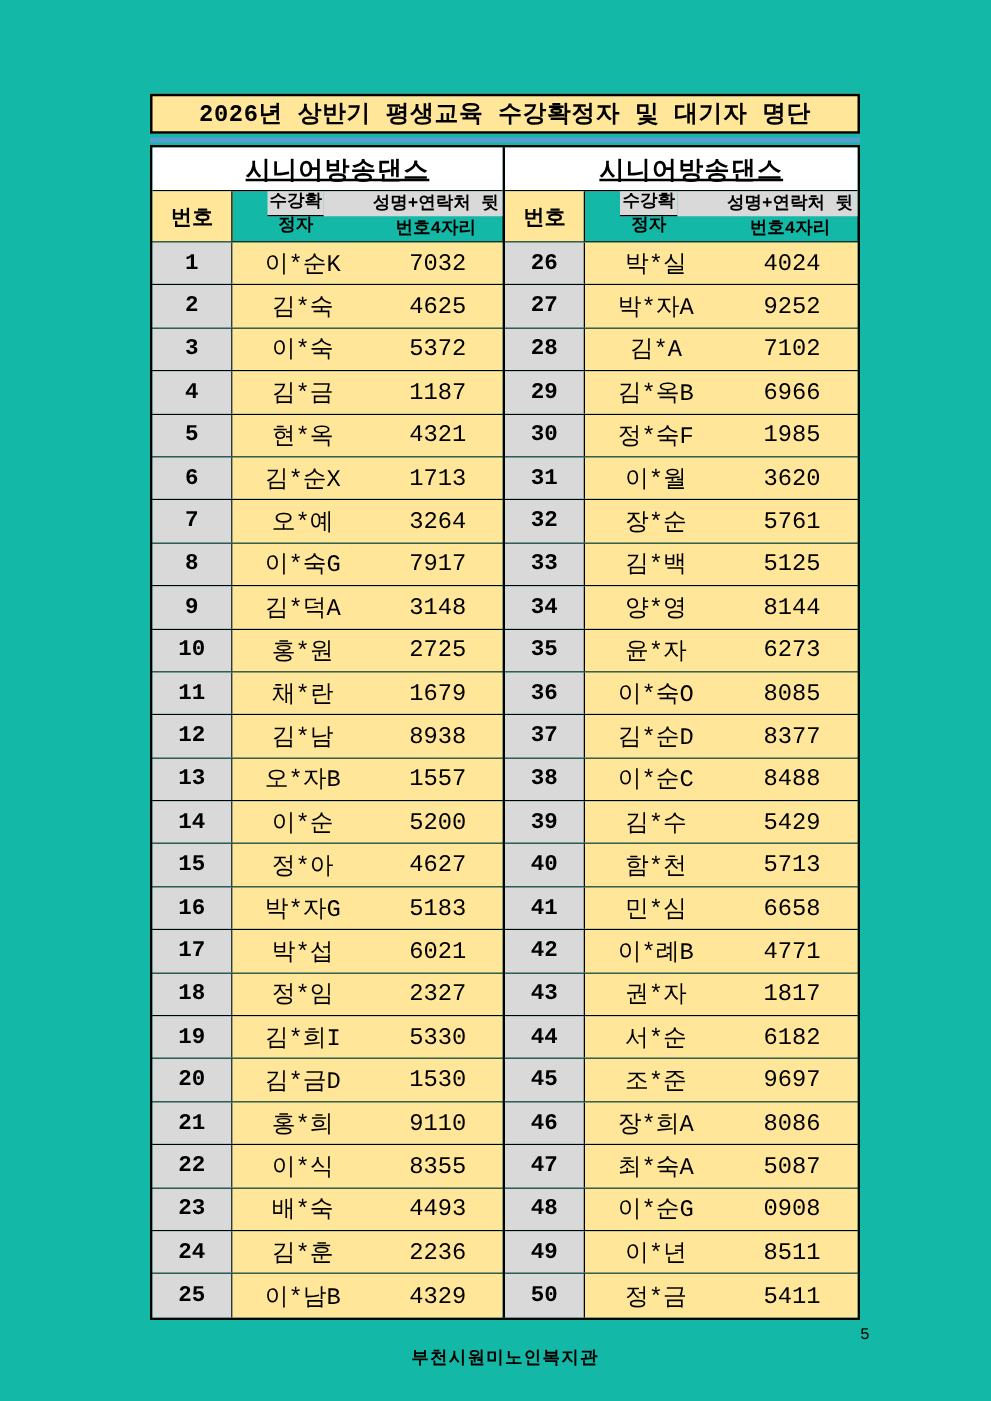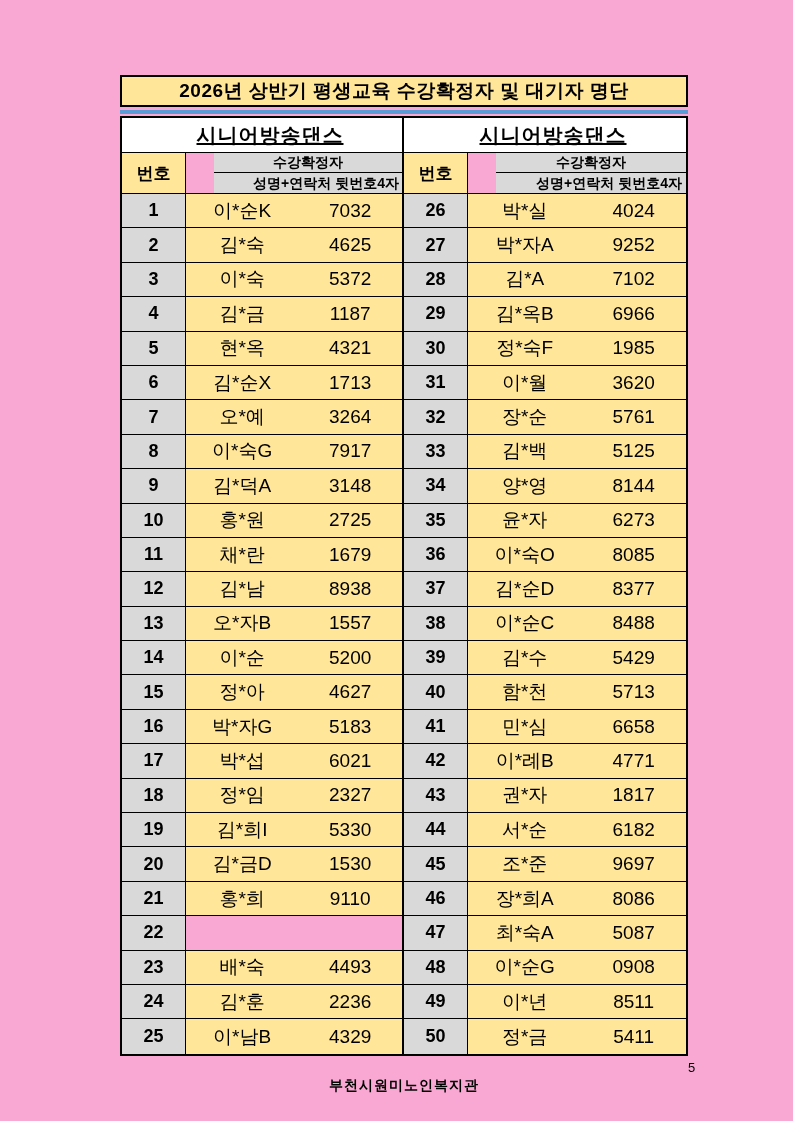--- a/index.html
+++ b/index.html
@@ -1,22 +1,22 @@
 <!DOCTYPE html>
 <html style="--yellow: #FFE699; --gray: #D9D9D9; --blue: #5B9BD5;"><head>
 <meta charset="utf-8">
 <style>
   * { margin: 0; padding: 0; box-sizing: border-box; }
   html, body { background: #808080; }
   .page {
     position: relative;
     width: 793px;
     height: 1121px;
-    background: #f9a8d4;
-    font-family: Liberation Sans, sans-serif;
+    background: #14b8a6;
+    font-family: Liberation Mono, monospace;
     color: #000;
     margin: 0 auto;
     overflow: hidden;
   }
   .doc {
     position: absolute;
     left: 120px;
     top: 75px;
     width: 568px;
   }
@@ -69,21 +69,21 @@
     width: 64px;
     background: var(--yellow, #FFE699);
     border-right: 1px solid #000;
     display: flex;
     align-items: center;
     justify-content: center;
     font-weight: bold;
     font-size: 17px;
     text-align: center;
   }
-  .head-right { flex: 1; display: flex; flex-direction: column; margin-left: 28px; }
+  .head-right { flex: 1; display: flex; flex-direction: row; margin-left: 28px; }
   .head-confirmed {
     height: 20px;
     background: var(--gray, #D9D9D9);
     border-bottom: 1px solid #000;
     text-align: center;
     font-weight: bold;
     font-size: 14px;
     line-height: 19px;
   }
   .head-contact {
@@ -302,20 +302,24 @@
             </div>
             <div class="data-row">
               <div class="cell-no">21</div>
               <div class="cell-entry">
                 <span class="entry-name">홍*희</span>
                 <span class="entry-digits">9110</span>
               </div>
             </div>
             <div class="data-row">
               <div class="cell-no">22</div>
+              <div class="cell-entry">
+                <span class="entry-name">이*식</span>
+                <span class="entry-digits">8355</span>
+              </div>
             </div>
             <div class="data-row">
               <div class="cell-no">23</div>
               <div class="cell-entry">
                 <span class="entry-name">배*숙</span>
                 <span class="entry-digits">4493</span>
               </div>
             </div>
             <div class="data-row">
               <div class="cell-no">24</div>

